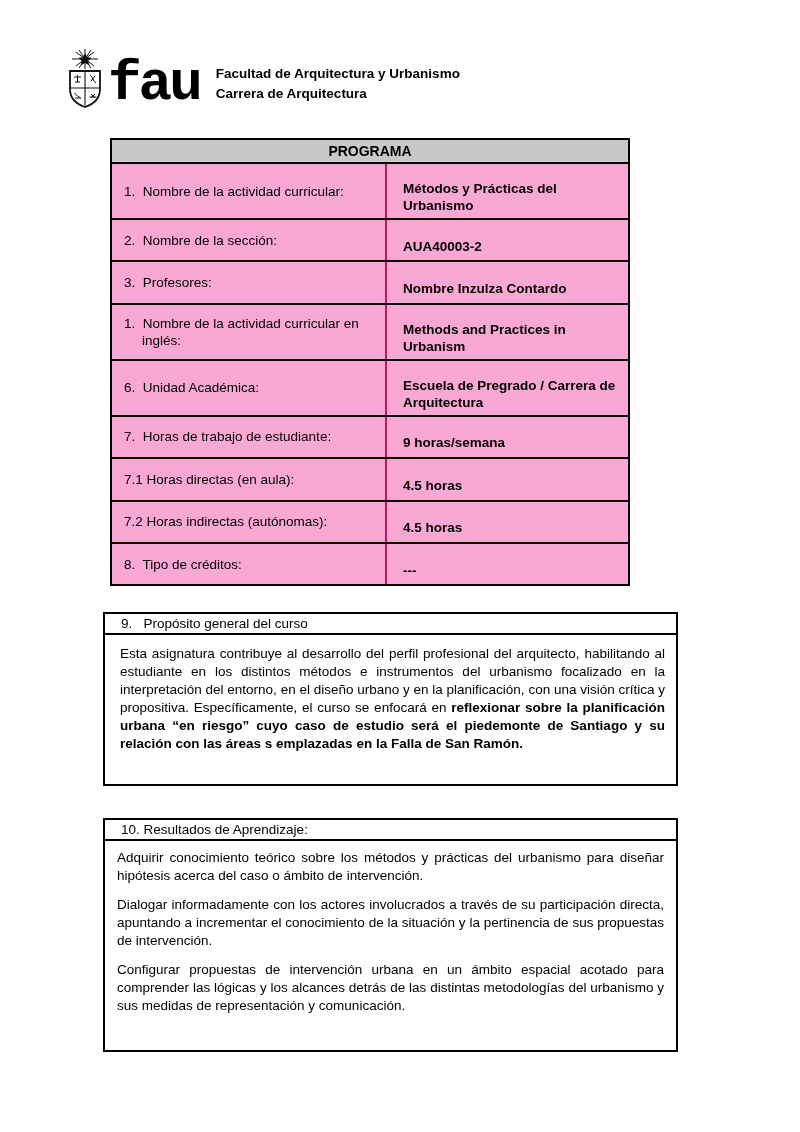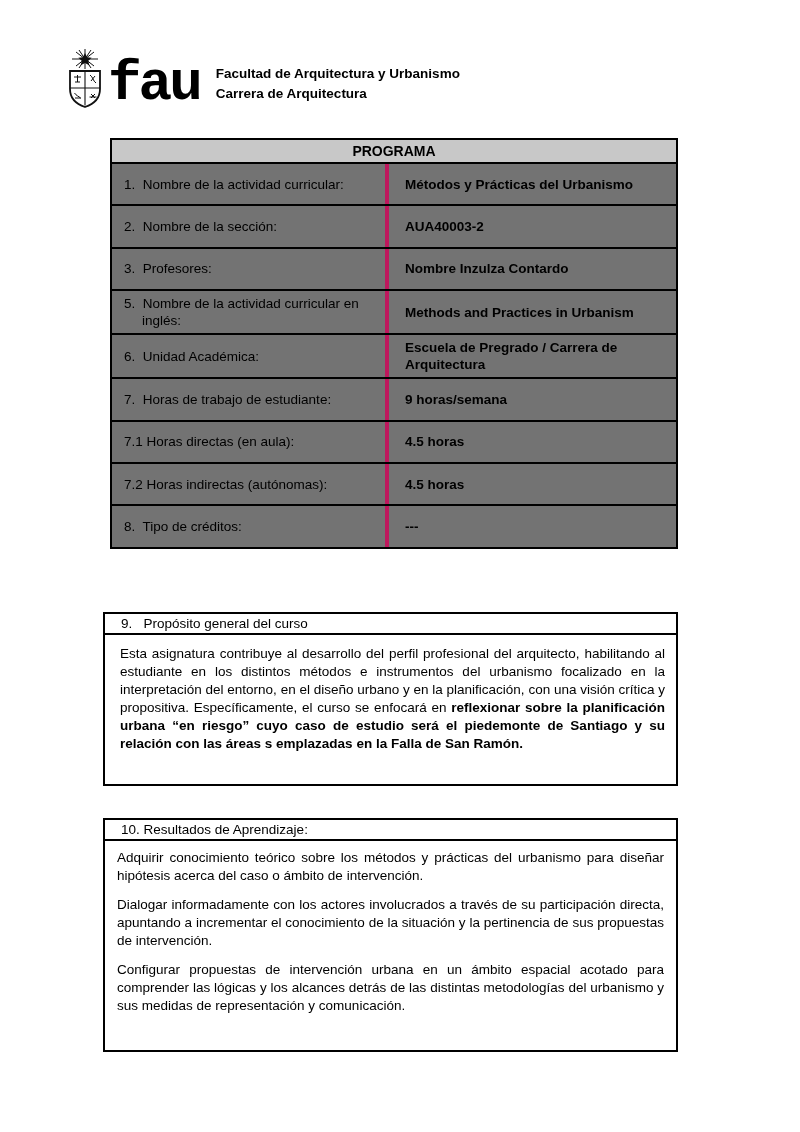--- a/index.html
+++ b/index.html
@@ -21,40 +21,40 @@
     font-weight:bold; font-size:56px; line-height:56px;
     letter-spacing:-3px; margin:10px 6px 0 2px;
   }
   .faculty {
     margin:18px 0 0 10px;
     font-size:13.5px; font-weight:bold; line-height:20px;
   }
 
   
   .ptable {
-    position:absolute; left:110px; top:138px; width:568px;
-    border:2px solid #000; background:#737373;
+    position:absolute; left:110px; top:138px; width:520px;
+    border:2px solid #000; background:#f9a8d4;
   }
   .ptable-header {
     height:22px; background:#c8c8c8;
     display:flex; align-items:center; justify-content:center;
     font-size:14px; font-weight:bold;
   }
   .prow { display:flex; border-top:2px solid #000; min-height:42.4px; }
   .pcell-label {
     width:273px; display:flex; align-items:center;
     font-size:13.5px; line-height:17px;
     padding:4px 6px 4px 30px; text-indent:-18px;
     white-space:pre-wrap;
   }
   .pcell-value {
-    flex:1; border-left:4px solid #be185d;
+    flex:1; border-left:2px solid #be185d;
     display:flex; align-items:center;
     font-size:13.5px; font-weight:bold; line-height:17px;
-    padding:4px 10px 4px 16px;
+    padding:16px 10px 4px 16px;
   }
 
   
   .section-box {
     position:absolute; left:103px; width:575px;
     border:2px solid #000; background:#fff;
   }
   .section-box.s9  { top:612px; height:174px; }
   .section-box.s10 { top:818px; height:234px; }
   .section-heading {
@@ -108,21 +108,21 @@
     </div>
     <div class="prow">
       <div class="pcell-label">2.  Nombre de la sección:</div>
       <div class="pcell-value">AUA40003-2</div>
     </div>
     <div class="prow">
       <div class="pcell-label">3.  Profesores:</div>
       <div class="pcell-value">Nombre Inzulza Contardo</div>
     </div>
     <div class="prow">
-      <div class="pcell-label">5.  Nombre de la actividad curricular en inglés:</div>
+      <div class="pcell-label">1.  Nombre de la actividad curricular en inglés:</div>
       <div class="pcell-value">Methods and Practices in Urbanism</div>
     </div>
     <div class="prow">
       <div class="pcell-label">6.  Unidad Académica:</div>
       <div class="pcell-value">Escuela de Pregrado / Carrera de Arquitectura</div>
     </div>
     <div class="prow">
       <div class="pcell-label">7.  Horas de trabajo de estudiante:</div>
       <div class="pcell-value">9 horas/semana</div>
     </div>

